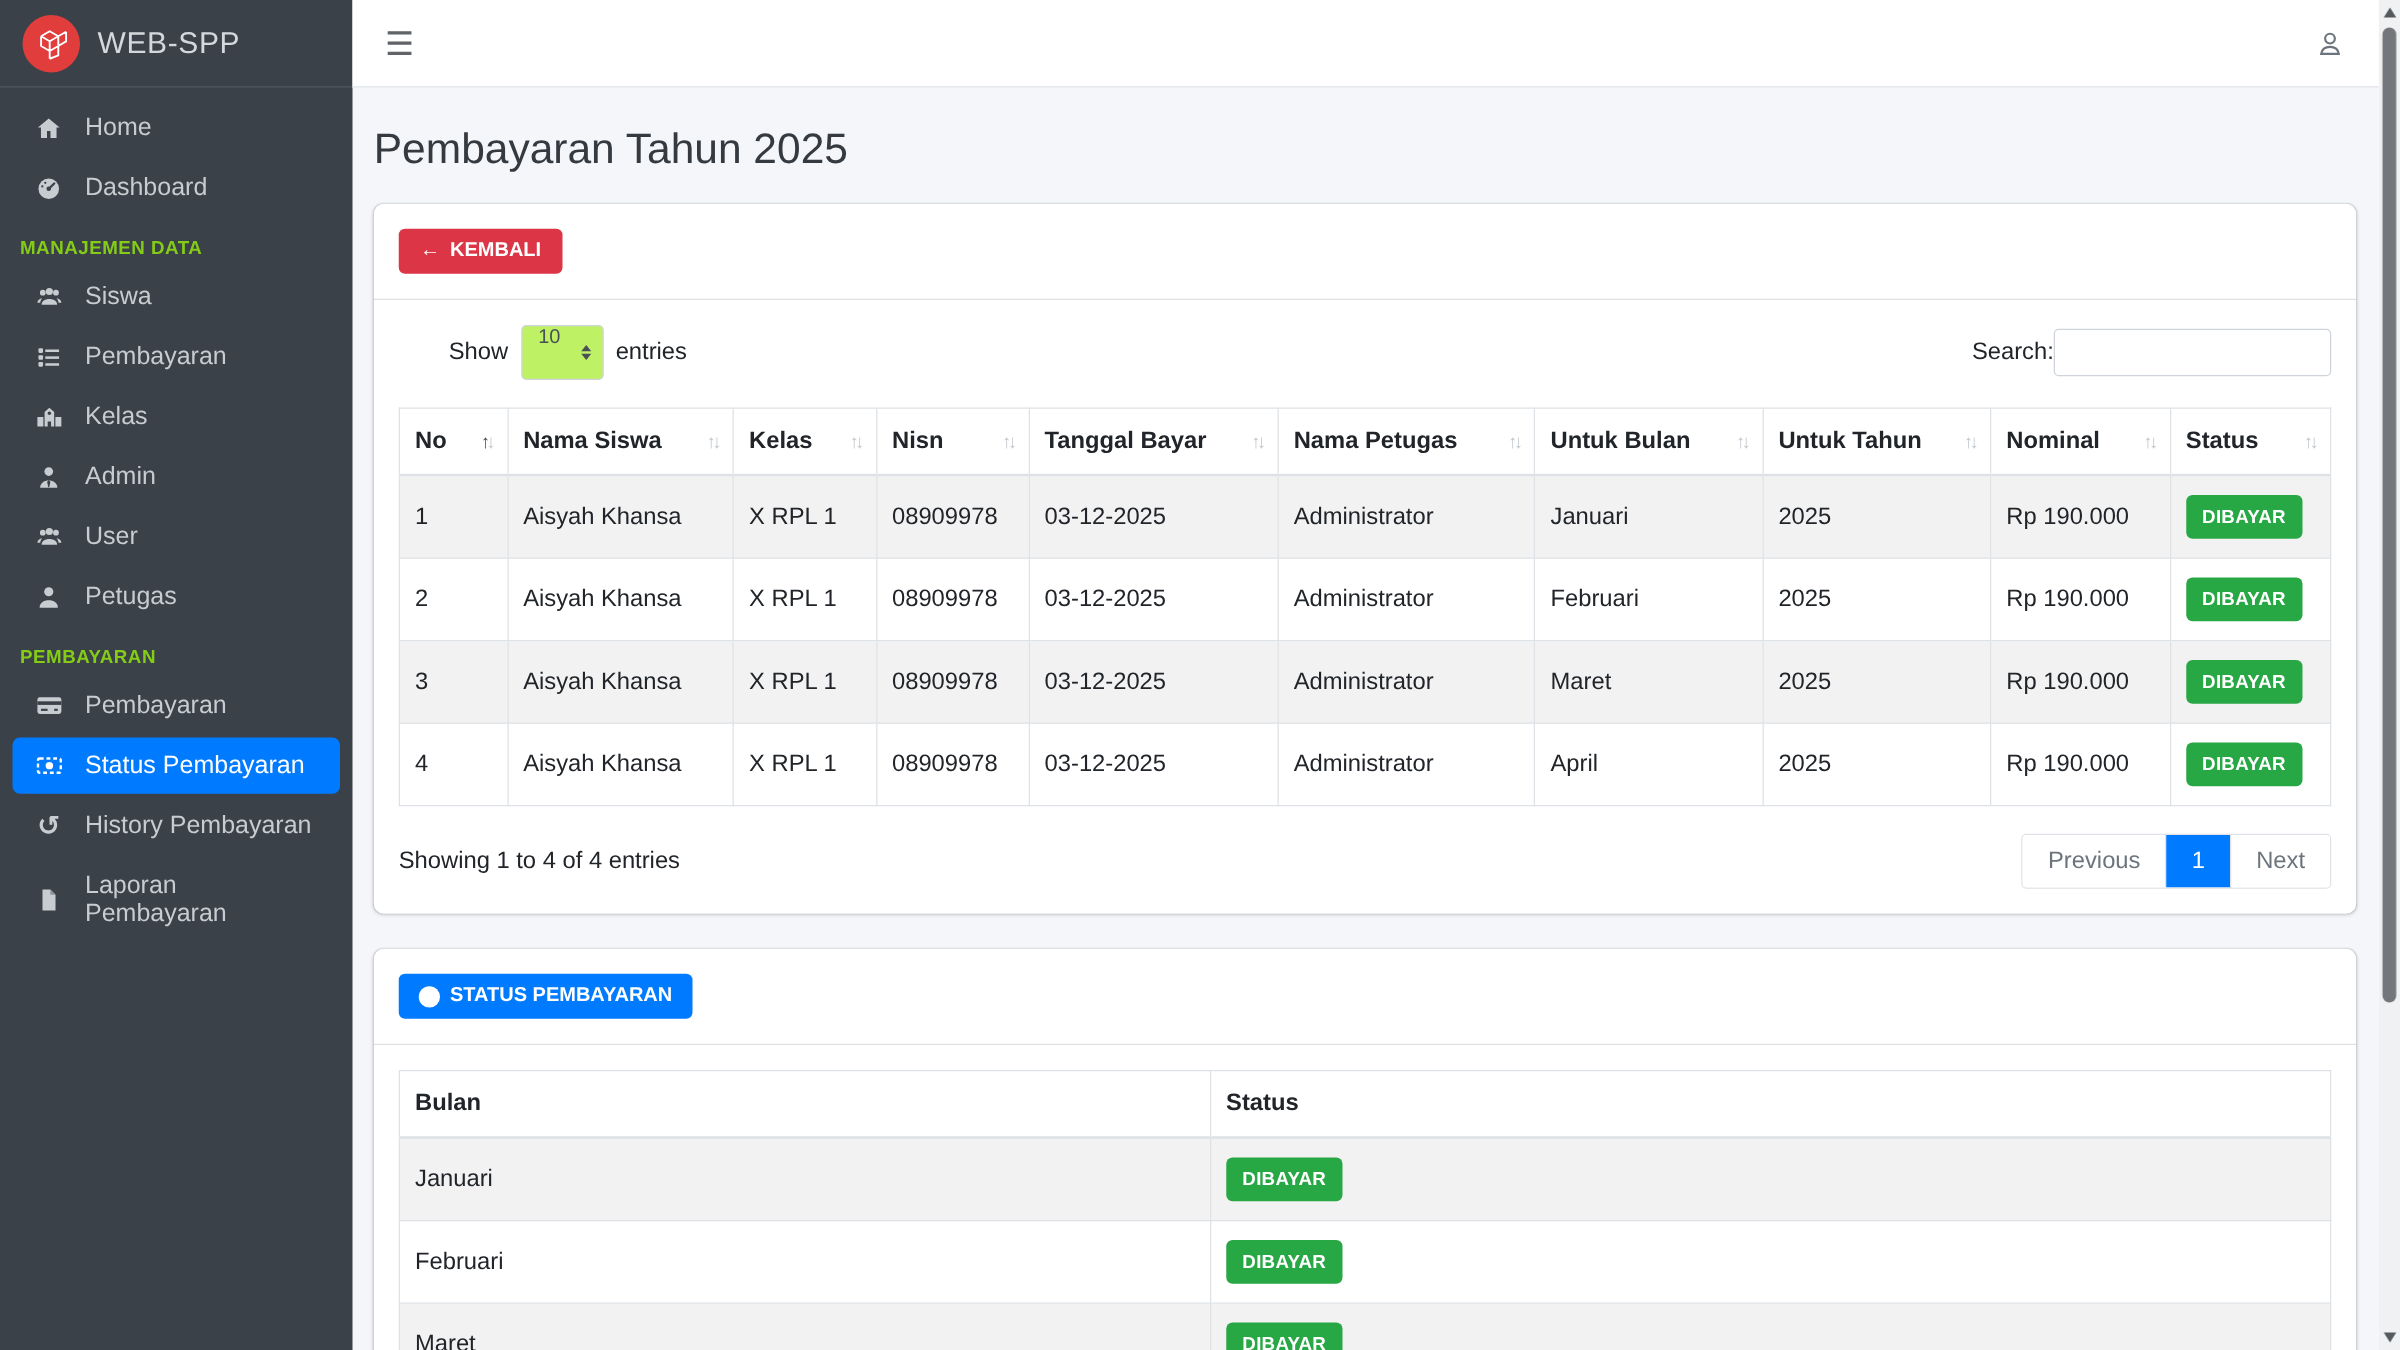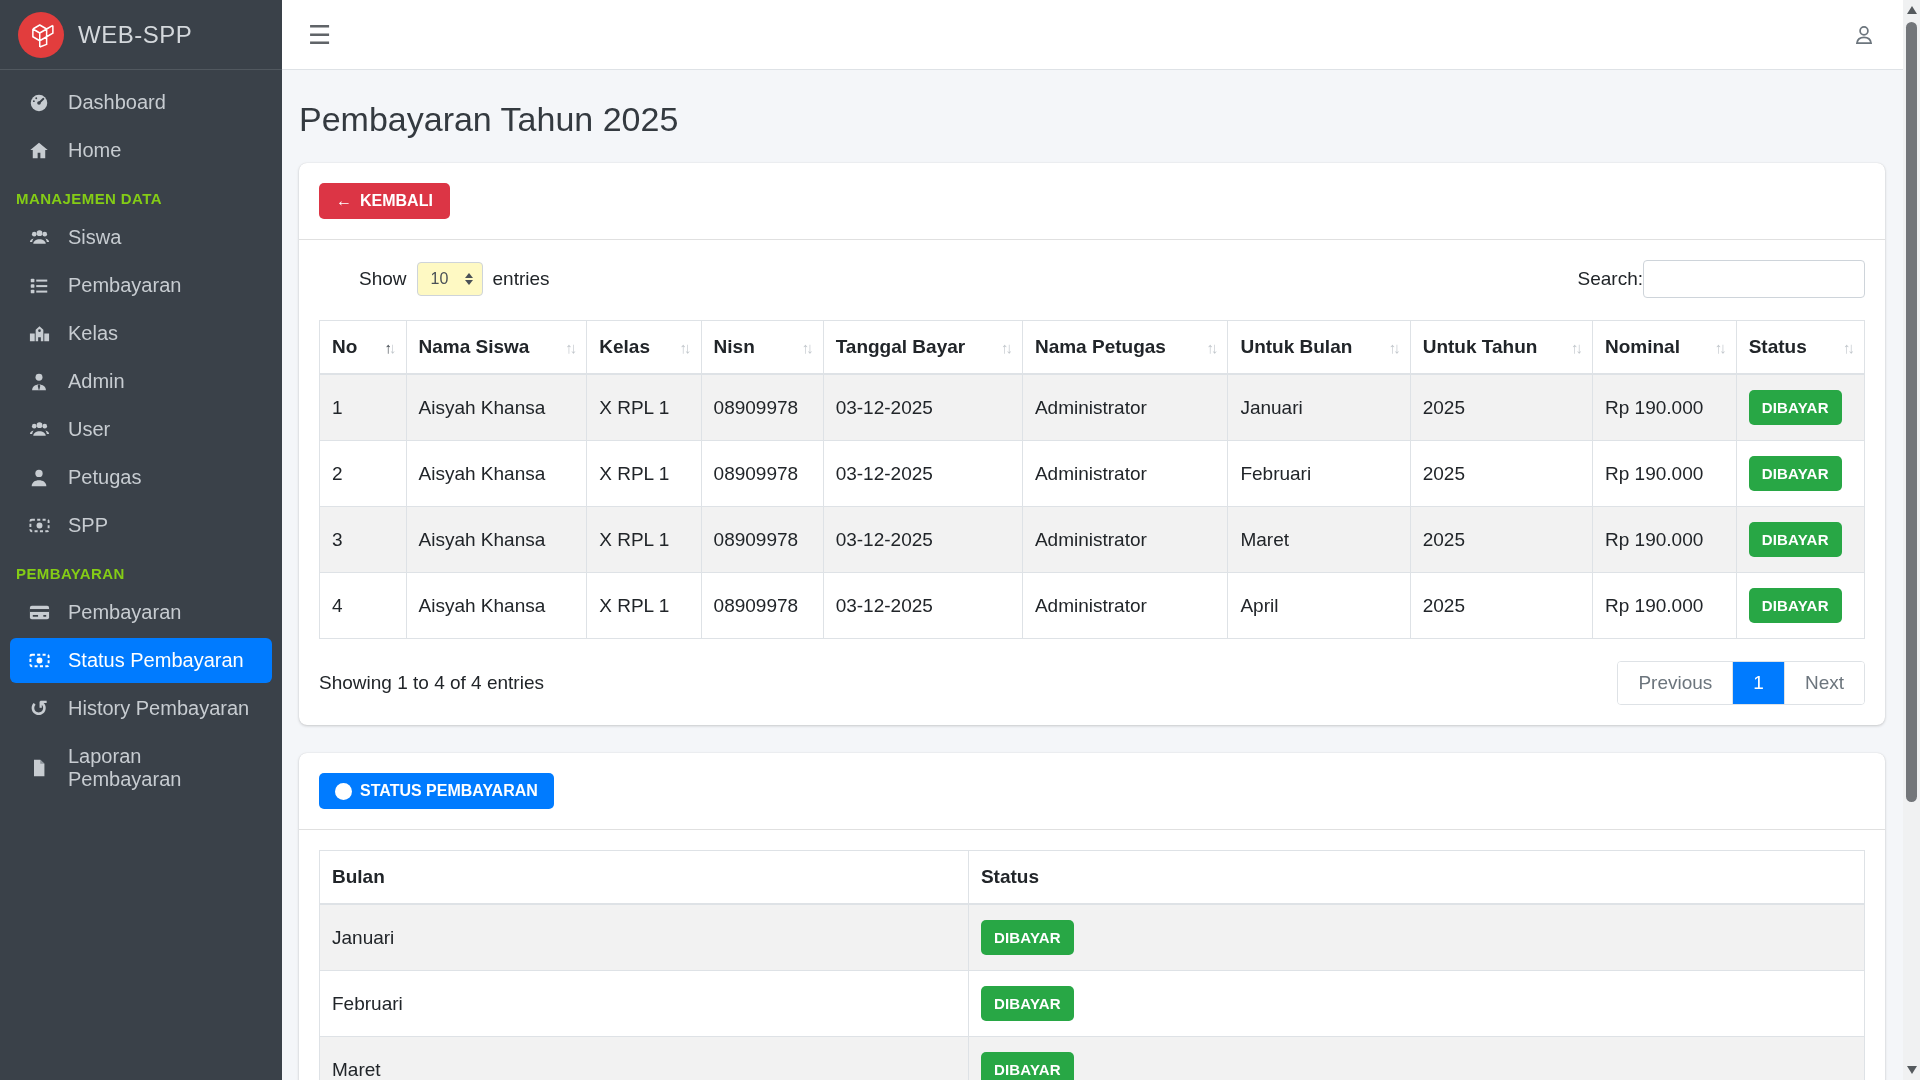--- a/index.html
+++ b/index.html
@@ -45,23 +45,23 @@
 
   .btn { display:inline-flex; align-items:center; gap:8px; border:none; border-radius:5px;
          font-family:inherit; font-weight:700; cursor:pointer; }
   .btn-danger { background:#dc3545; color:#fff; font-size:16px; padding:9px 17px; }
   .btn-primary { background:#007bff; color:#fff; font-size:16px; padding:9px 16px; }
   .btn-success { background:#28a745; color:#fff; font-size:15px; padding:9px 13px; letter-spacing:.2px; }
   .circle-icon { width:17px; height:17px; border-radius:50%; background:#fff; display:inline-block; }
 
   .controls { display:flex; justify-content:space-between; align-items:center; margin-bottom:22px; }
   .show-group { display:flex; align-items:center; gap:10px; font-size:19px;margin-left:40px; }
-  .select-box { position:relative; width:66px; height:34px; border:1px solid #ced4da; border-radius:4px;
-                display:flex; align-items:center; padding:0 26px 0 13px; font-size:16px; color:#495057;
-                background:#fef9c3; cursor:pointer; }
+  .select-box { position:relative; width:66px; height:44px; border:1px solid #ced4da; border-radius:4px;
+                display:flex; align-items:flex-start; padding:0 26px 0 13px; font-size:16px; color:#495057;
+                background:#bef264; cursor:pointer; }
   .select-caret { position:absolute; right:9px; top:50%; transform:translateY(-50%);
                   display:flex; flex-direction:column; gap:2px; }
   .tri-up { width:0; height:0; border-left:4px solid transparent; border-right:4px solid transparent;
             border-bottom:5px solid #495057; }
   .tri-down { width:0; height:0; border-left:4px solid transparent; border-right:4px solid transparent;
               border-top:5px solid #495057; }
   .search-group { display:flex; align-items:center; font-size:19px; }
   .search-input { width:222px; height:38px; border:1px solid #ced4da; border-radius:4px; font-size:17px;
                   padding:0 10px; font-family:inherit; outline:none; }
 
@@ -106,38 +106,38 @@
         </svg>
       </span>
       <span class="brand-name">WEB-SPP</span>
     </div>
 
 
     <nav class="nav">
 
       <div class="nav-item">
         <span class="nav-icon">
+          <svg width="22" height="22" viewBox="0 0 24 24" fill="currentColor">
+              <path d="M12 3 2.5 11h2.7v9h5.3v-6h3v6h5.3v-9h2.7z"></path>
+            </svg>
+        </span>
+        <span>Home</span>
+      </div>
+
+      <div class="nav-item">
+        <span class="nav-icon">
           <svg width="22" height="22" viewBox="0 0 24 24">
               <circle cx="12" cy="12" r="9" fill="currentColor"></circle>
               <path d="M12 12 16.8 7.4" stroke="#3a4149" stroke-width="2" stroke-linecap="round"></path>
               <circle cx="12" cy="12" r="2" fill="#3a4149"></circle>
               <circle cx="6.4" cy="10" r="1" fill="#3a4149"></circle>
               <circle cx="9" cy="6.8" r="1" fill="#3a4149"></circle>
             </svg>
         </span>
         <span>Dashboard</span>
-      </div>
-
-      <div class="nav-item">
-        <span class="nav-icon">
-          <svg width="22" height="22" viewBox="0 0 24 24" fill="currentColor">
-              <path d="M12 3 2.5 11h2.7v9h5.3v-6h3v6h5.3v-9h2.7z"></path>
-            </svg>
-        </span>
-        <span>Home</span>
       </div>
 
       <div class="nav-header">MANAJEMEN DATA</div>
 
       <div class="nav-item">
         <span class="nav-icon">
           <svg width="23" height="23" viewBox="0 0 24 24" fill="currentColor">
               <circle cx="6.5" cy="8.5" r="2.4"></circle>
               <circle cx="17.5" cy="8.5" r="2.4"></circle>
               <circle cx="12" cy="7.5" r="3"></circle>
@@ -202,29 +202,20 @@
       <div class="nav-item">
         <span class="nav-icon">
           <svg width="22" height="22" viewBox="0 0 24 24" fill="currentColor">
               <circle cx="12" cy="7" r="4"></circle>
               <path d="M4 21c0-4.2 3.6-6.5 8-6.5s8 2.3 8 6.5z"></path>
             </svg>
         </span>
         <span>Petugas</span>
       </div>
 
-      <div class="nav-item">
-        <span class="nav-icon">
-          <svg width="23" height="23" viewBox="0 0 24 24">
-              <rect x="2.5" y="6" width="19" height="12" rx="1.5" fill="none" stroke="currentColor" stroke-width="2" stroke-dasharray="3.2 2.4"></rect>
-              <circle cx="12" cy="12" r="3.1" fill="currentColor"></circle>
-            </svg>
-        </span>
-        <span>SPP</span>
-      </div>
 
       <div class="nav-header">PEMBAYARAN</div>
 
       <div class="nav-item">
         <span class="nav-icon">
           <svg width="23" height="23" viewBox="0 0 24 24">
               <rect x="2" y="5" width="20" height="14" rx="2" fill="currentColor"></rect>
               <rect x="2" y="8.4" width="20" height="3" fill="#3a4149"></rect>
               <rect x="5" y="14.6" width="5.5" height="1.8" fill="#3a4149"></rect>
               <rect x="16" y="14.6" width="3" height="1.8" fill="#3a4149"></rect>

